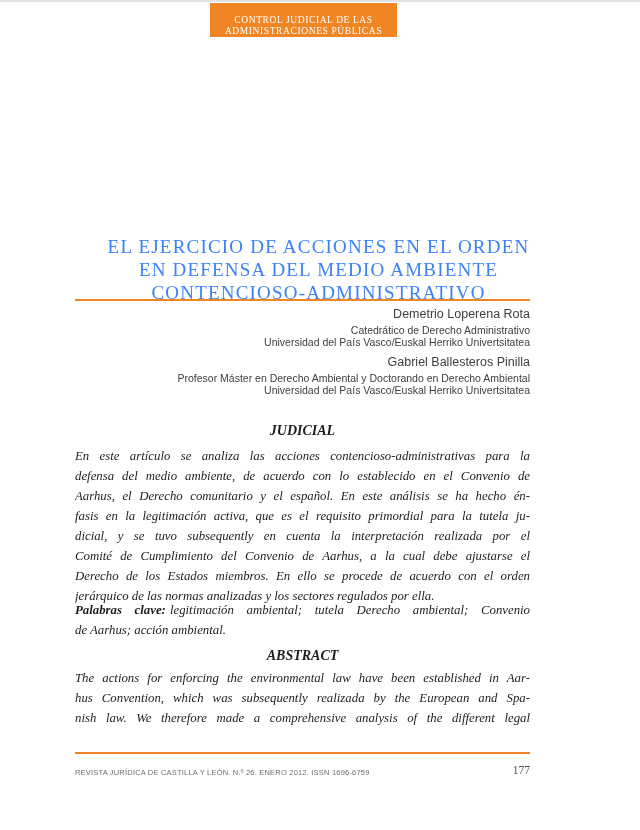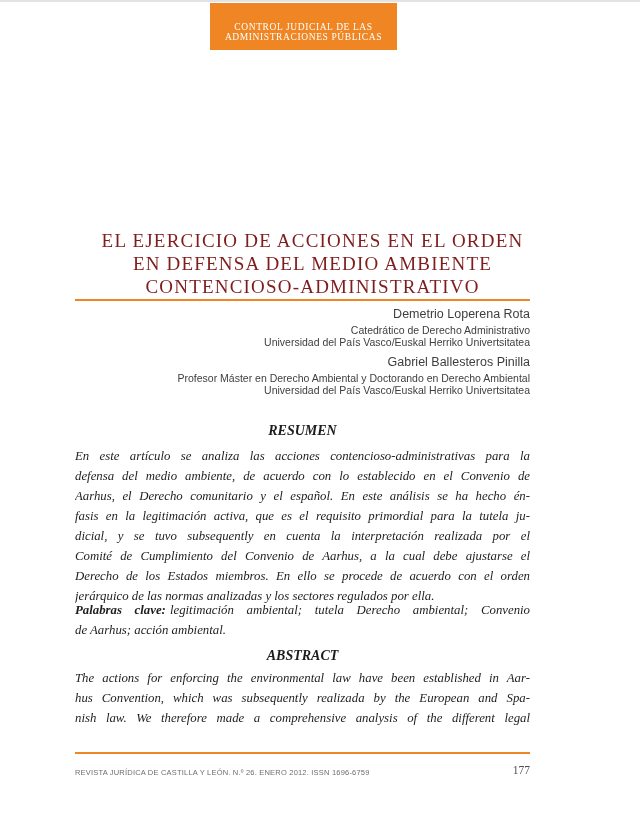--- a/index.html
+++ b/index.html
@@ -15,42 +15,42 @@
   }
 
   .top-edge {
     position: absolute; top: 0; left: 0; right: 0;
     height: 2px; background: #e3e3e6;
   }
 
   
   .banner {
     position: absolute; left: 210px; top: 3px;
-    width: 187px; height: 47px;
+    width: 187px; height: 34px;
     background: #EF8623;
     color: #ffffff;
     box-sizing: border-box;
     display: flex; flex-direction: column;
     align-items: center; justify-content: center;
     padding-top: 11px;
     text-align: center;
     font-family: "Liberation Serif", serif;
     font-size: 9.5px; line-height: 10.5px;
     letter-spacing: 0.6px;
   }
 
   
   .title {
     position: absolute; top: 219px; left: 75px; width: 455px;
-    margin: 10px;
+    margin: 16px;
     text-align: center;
     font-weight: normal;
     font-size: 19px; line-height: 23px;
     letter-spacing: 1.2px;
-    color: #7f1d1d;
+    color: #3b82f6;
   }
   .title-line { display: block; }
 
   .title-rule {
     position: absolute; top: 299px; left: 75px; width: 455px;
     height: 1.5px; background: #EF8623;
   }
 
   
   .authors {
@@ -142,21 +142,21 @@
       <div class="author-affil">Catedrático de Derecho Administrativo</div>
       <div class="author-affil">Universidad del País Vasco/Euskal Herriko Univertsitatea</div>
     </div>
     <div class="author-name">Gabriel Ballesteros Pinilla</div>
     <div class="author-affils">
       <div class="author-affil">Profesor Máster en Derecho Ambiental y Doctorando en Derecho Ambiental</div>
       <div class="author-affil">Universidad del País Vasco/Euskal Herriko Univertsitatea</div>
     </div>
   </div>
 
-  <h2 class="sec-heading resumen-heading">RESUMEN</h2>
+  <h2 class="sec-heading resumen-heading">JUDICIAL</h2>
 
   <div class="body-block resumen-body">
     <div class="jline">En este artículo se analiza las acciones contencioso-administrativas para la</div>
     <div class="jline">defensa del medio ambiente, de acuerdo con lo establecido en el Convenio de</div>
     <div class="jline">Aarhus, el Derecho comunitario y el español. En este análisis se ha hecho én-</div>
     <div class="jline">fasis en la legitimación activa, que es el requisito primordial para la tutela ju-</div>
     <div class="jline">dicial, y se tuvo subsequently en cuenta la interpretación realizada por el</div>
     <div class="jline">Comité de Cumplimiento del Convenio de Aarhus, a la cual debe ajustarse el</div>
     <div class="jline">Derecho de los Estados miembros. En ello se procede de acuerdo con el orden</div>
     <div class="jlast">jerárquico de las normas analizadas y los sectores regulados por ella.</div>

